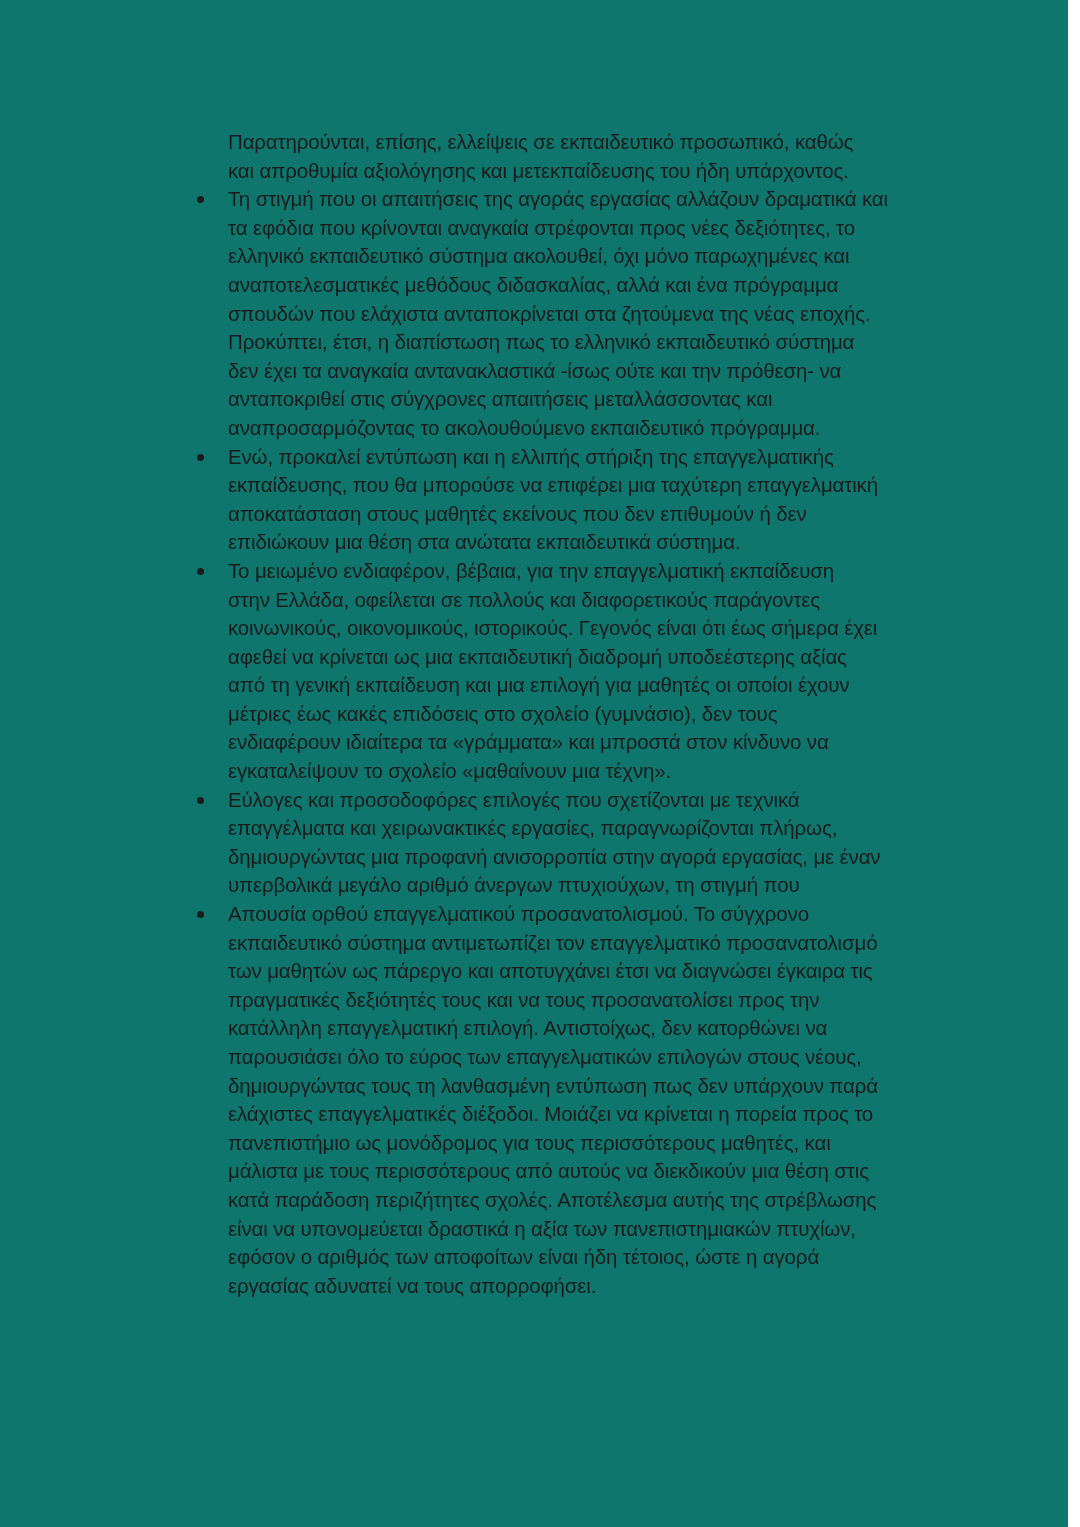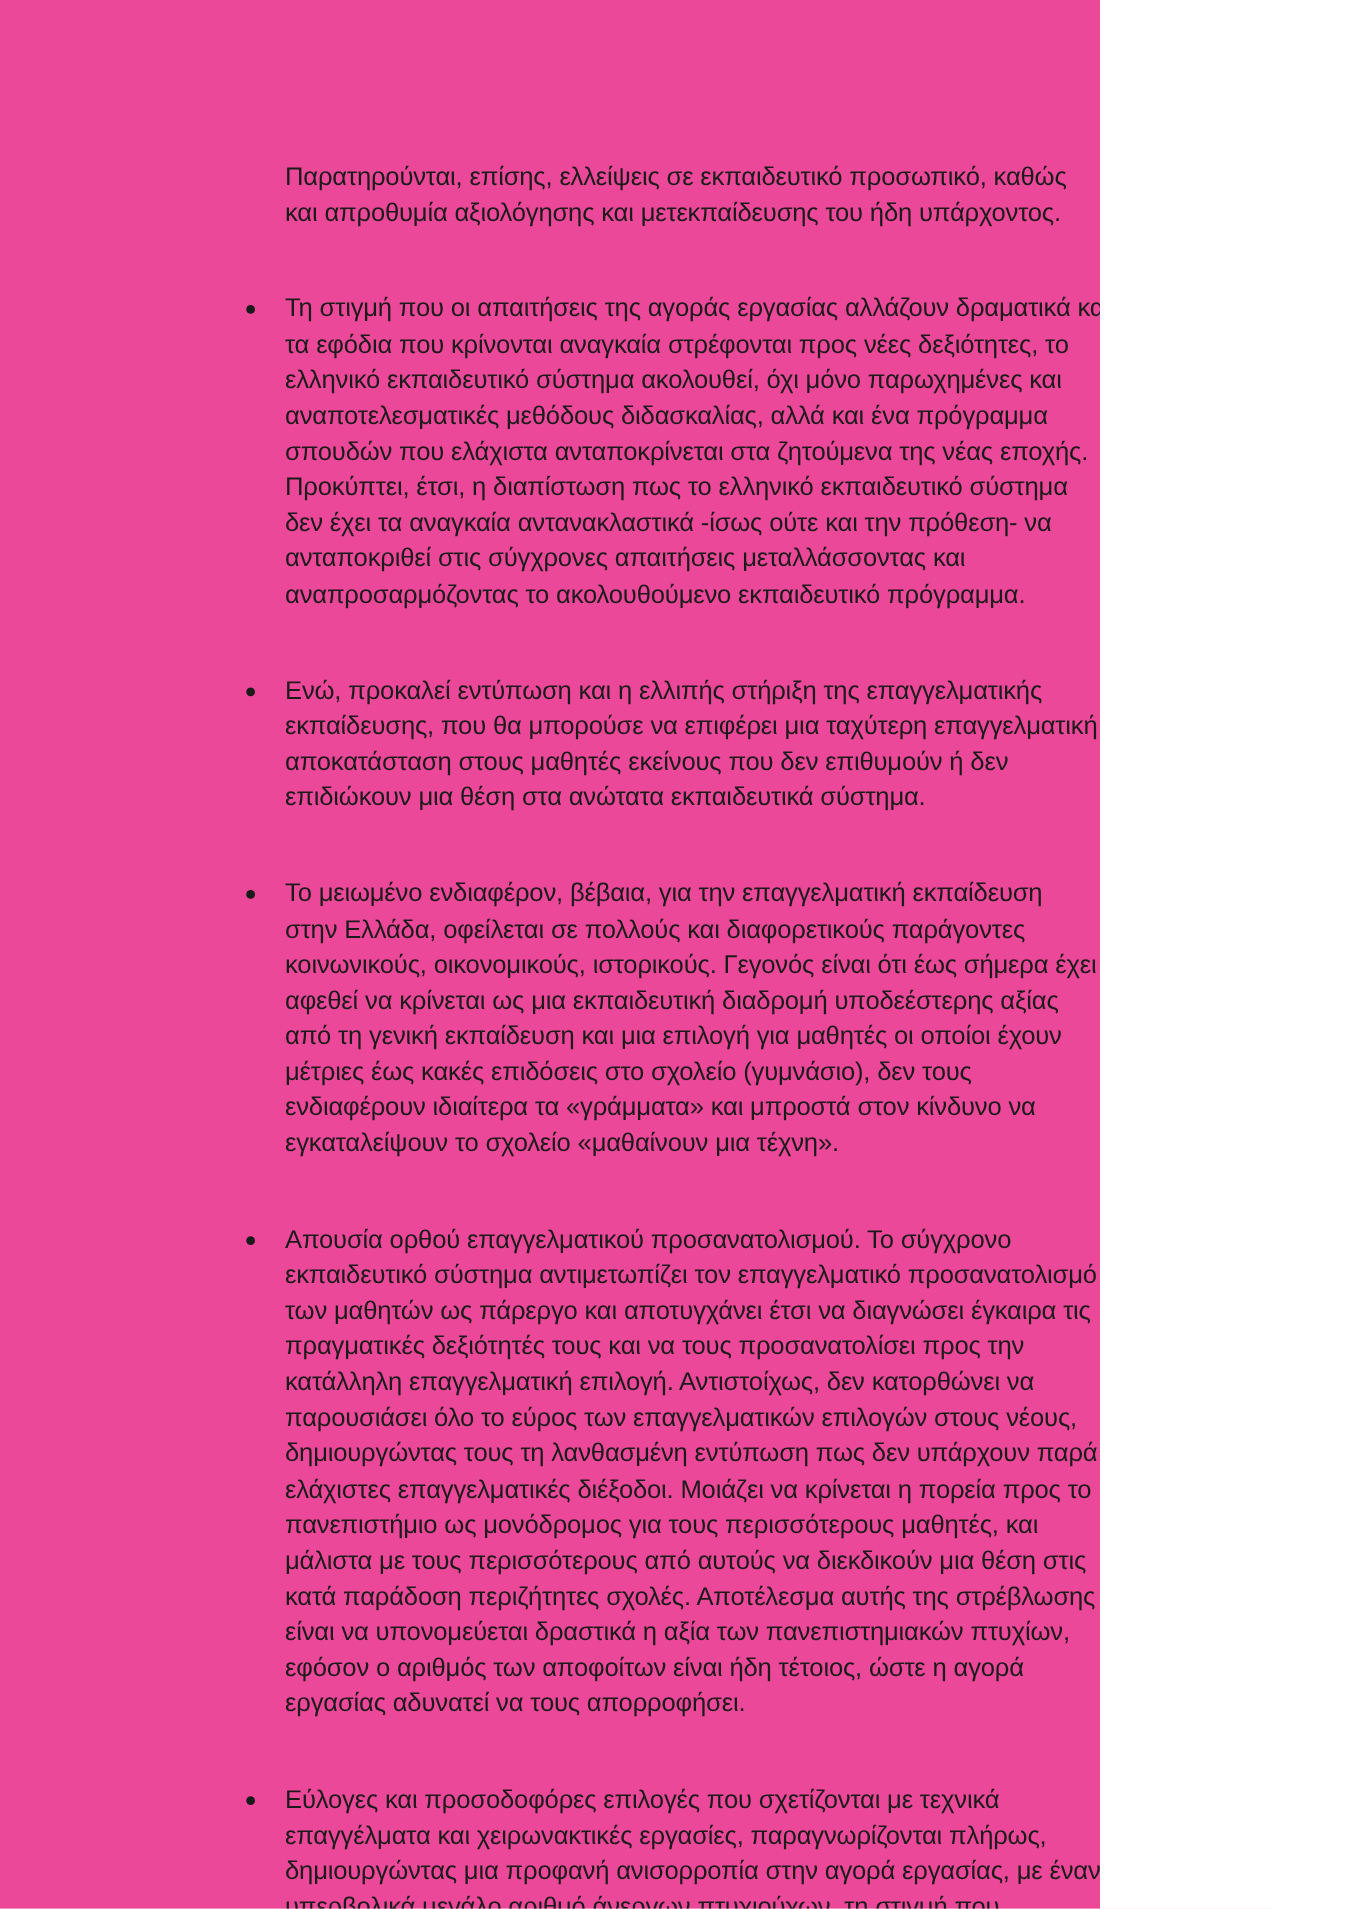--- a/index.html
+++ b/index.html
@@ -2,23 +2,23 @@
 <html lang="el"><head>
 <meta charset="utf-8">
 <style>
   html, body {
     margin: 0;
     padding: 0;
     background: #ffffff;
   }
   .page {
     position: relative;
-    width: 880px;
+    width: 1068px;
     height: 1527px;
-    background: #ec4899;
+    background: #0f766e;
     overflow: hidden;
     font-family: "Liberation Sans", "DejaVu Sans", sans-serif;
     font-size: 20.5px;
     line-height: 28.6px;
     letter-spacing: -0.15px;
     color: #1b1b1b;
   }
   .content {
     position: absolute;
     left: 228px;
@@ -33,21 +33,20 @@
     list-style: none;
     margin: 0;
     padding: 0;
   }
   ul.bullets li {
     position: relative;
   }
   .btext {
     white-space: pre;
     display: block;
-    margin-top: 48px;
   }
   .dot {
     position: absolute;
     left: -31px;
     top: 11px;
     width: 7px;
     height: 7px;
     border-radius: 50%;
     background: #1b1b1b;
   }
@@ -93,38 +92,38 @@
 από τη γενική εκπαίδευση και μια επιλογή για μαθητές οι οποίοι έχουν
 μέτριες έως κακές επιδόσεις στο σχολείο (γυμνάσιο), δεν τους
 ενδιαφέρουν ιδιαίτερα τα «γράμματα» και μπροστά στον κίνδυνο να
 εγκαταλείψουν το σχολείο «μαθαίνουν μια τέχνη».</span>
       </li>
     </ul>
 
     <ul class="bullets group2">
       <li>
         <span class="dot"></span>
+        <span class="btext">Εύλογες και προσοδοφόρες επιλογές που σχετίζονται με τεχνικά
+επαγγέλματα και χειρωνακτικές εργασίες, παραγνωρίζονται πλήρως,
+δημιουργώντας μια προφανή ανισορροπία στην αγορά εργασίας, με έναν
+υπερβολικά μεγάλο αριθμό άνεργων πτυχιούχων, τη στιγμή που</span>
+      </li>
+      <li>
+        <span class="dot"></span>
         <span class="btext">Απουσία ορθού επαγγελματικού προσανατολισμού. Το σύγχρονο
 εκπαιδευτικό σύστημα αντιμετωπίζει τον επαγγελματικό προσανατολισμό
 των μαθητών ως πάρεργο και αποτυγχάνει έτσι να διαγνώσει έγκαιρα τις
 πραγματικές δεξιότητές τους και να τους προσανατολίσει προς την
 κατάλληλη επαγγελματική επιλογή. Αντιστοίχως, δεν κατορθώνει να
 παρουσιάσει όλο το εύρος των επαγγελματικών επιλογών στους νέους,
 δημιουργώντας τους τη λανθασμένη εντύπωση πως δεν υπάρχουν παρά
 ελάχιστες επαγγελματικές διέξοδοι. Μοιάζει να κρίνεται η πορεία προς το
 πανεπιστήμιο ως μονόδρομος για τους περισσότερους μαθητές, και
 μάλιστα με τους περισσότερους από αυτούς να διεκδικούν μια θέση στις
 κατά παράδοση περιζήτητες σχολές. Αποτέλεσμα αυτής της στρέβλωσης
 είναι να υπονομεύεται δραστικά η αξία των πανεπιστημιακών πτυχίων,
 εφόσον ο αριθμός των αποφοίτων είναι ήδη τέτοιος, ώστε η αγορά
 εργασίας αδυνατεί να τους απορροφήσει.</span>
       </li>
-      <li>
-        <span class="dot"></span>
-        <span class="btext">Εύλογες και προσοδοφόρες επιλογές που σχετίζονται με τεχνικά
-επαγγέλματα και χειρωνακτικές εργασίες, παραγνωρίζονται πλήρως,
-δημιουργώντας μια προφανή ανισορροπία στην αγορά εργασίας, με έναν
-υπερβολικά μεγάλο αριθμό άνεργων πτυχιούχων, τη στιγμή που</span>
-      </li>
     </ul>
 
   </div>
 </div>
 
 </body></html>

